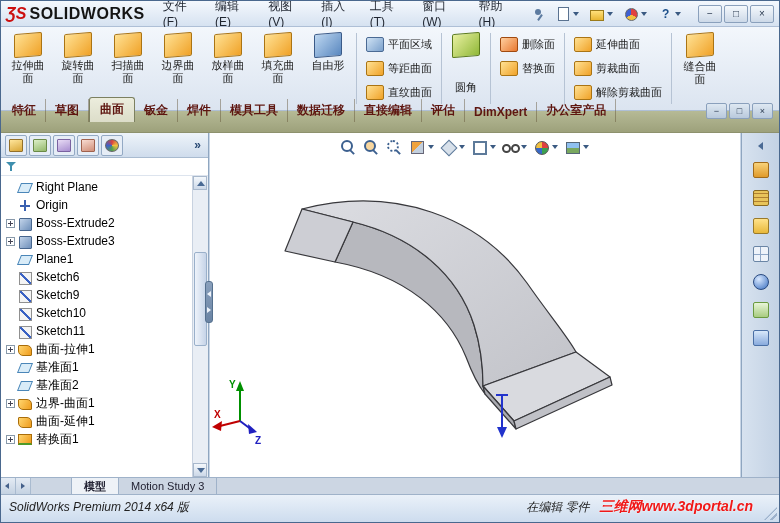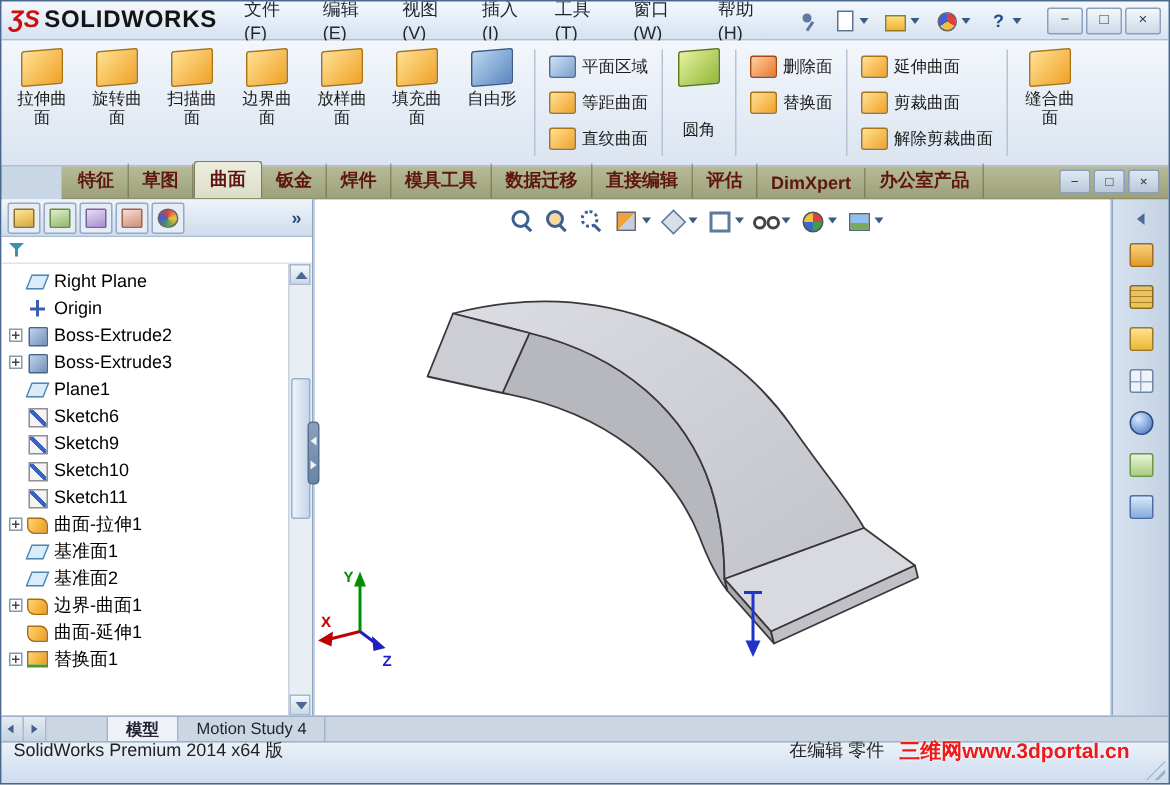--- a/index.html
+++ b/index.html
@@ -26,39 +26,39 @@
   [data-icon="options"]::before{width:11px;height:11px;border-radius:50%;
       background:conic-gradient(#e04040 0 33%,#f0c040 33% 66%,#4060d0 66% 100%);border:1px solid #666;left:2px;top:2px;}
   [data-icon="help"]::before{content:"?";font-weight:bold;color:#1c4f8a;font-size:12px;left:5px;top:1px;}
   .ddtri{width:0;height:0;border-left:3px solid transparent;border-right:3px solid transparent;border-top:4px solid #3b5a82;}
   .wctl{display:flex;gap:2px;}
   .wbtn{width:22px;height:16px;display:flex;align-items:center;justify-content:center;font-size:10px;color:#2a3a50;
         background:linear-gradient(#f4f8fc,#cdd9e8);border:1px solid #8aa0bc;border-radius:2px;}
   
   #ribbon{position:absolute;left:0;right:0;top:26px;height:84px;display:flex;align-items:stretch;padding:2px 2px;
           background:linear-gradient(#f3f7fc,#dbe4f0);border-bottom:1px solid #aebfd6;box-sizing:border-box;}
-  .rgroup.big{display:flex;}
+  .rgroup.big{display:flex;font-family:Liberation Mono, monospace;}
   .rsep{width:1px;background:#b6c3d4;margin:4px 3px;}
   .rbtn{display:flex;flex-direction:column;align-items:center;width:50px;padding-top:4px;box-sizing:border-box;}
   .rbtn.narrow{width:42px;gap:21px;}
   .ric{width:26px;height:22px;border-radius:2px;margin-bottom:3px;flex:none;
        background:linear-gradient(135deg,#ffe193,#f0a228);border:1px solid #aa7414;transform:skewY(-5deg);}
   [data-icon="freeform"].ric{background:linear-gradient(135deg,#bcd6f0,#5a88c0);border-color:#3a5a88;}
   [data-icon="fillet"].ric{background:linear-gradient(135deg,#e8f0a0,#90b838);border-color:#5a7a1a;}
   .rlabel{font-size:11px;line-height:13px;text-align:center;width:38px;word-break:break-all;color:#1d1d1d;}
   .stack{display:flex;flex-direction:column;padding-top:3px;}
   .srow{display:flex;align-items:center;gap:4px;height:24px;padding:0 6px;}
   .ricS{width:16px;height:13px;border-radius:2px;flex:none;
         background:linear-gradient(135deg,#ffe193,#f0a228);border:1px solid #aa7414;}
   [data-icon="delete-face"].ricS{background:linear-gradient(135deg,#ffd0a0,#e87830);border-color:#a04a10;}
   [data-icon="planar-surface"].ricS{background:linear-gradient(135deg,#cfe2f4,#7aa0cc);border-color:#4a6a94;}
   .slabel{font-size:11px;white-space:nowrap;color:#1d1d1d;}
   
   #cmdtabs{position:absolute;left:0;right:0;top:110px;height:22px;display:flex;align-items:flex-end;
-           background:linear-gradient(#b6ba96,#9da17b);border-bottom:1px solid #8d916d;box-sizing:border-box;padding:0 2px;margin-left:40px;}
+           background:linear-gradient(#b6ba96,#9da17b);border-bottom:1px solid #8d916d;box-sizing:border-box;padding:10px 2px;}
   .ctabs{display:flex;align-items:flex-end;height:100%;}
   .ctab{font-size:12px;font-weight:bold;color:#5e1610;padding:3px 9px 3px;border-right:1px solid rgba(95,80,50,.45);white-space:nowrap;}
   .ctab.active{background:linear-gradient(#eceddd,#dcddc9);border:1px solid #7c8060;border-bottom:none;
                border-radius:3px 3px 0 0;padding:3px 10px 4px;}
   .dctl{margin-left:auto;display:flex;gap:2px;align-items:center;padding-bottom:3px;margin-right:4px;}
   .dbtn{width:19px;height:14px;display:flex;align-items:center;justify-content:center;font-size:9px;color:#2a3a50;
         background:linear-gradient(#dee8f2,#b9c9dc);border:1px solid #8aa0bc;border-radius:2px;}
   
   #leftpanel{position:absolute;left:0;top:132px;width:208px;height:344px;background:#fff;
              border-right:1px solid #8fa6c0;box-sizing:border-box;display:flex;flex-direction:column;}
@@ -147,23 +147,23 @@
   
   #doctabs{position:absolute;left:0;right:0;top:476px;height:17px;background:#ccd6e3;border-top:1px solid #9fb2c9;
            display:flex;align-items:stretch;font-size:11px;box-sizing:border-box;}
   .dnav{width:14px;position:relative;background:linear-gradient(#e4ebf4,#c4d2e2);border-right:1px solid #a9bbd0;}
   .dnav.left::before{content:"";position:absolute;left:4px;top:5px;border-top:3px solid transparent;border-bottom:3px solid transparent;border-right:4px solid #44608a;}
   .dnav.right::before{content:"";position:absolute;left:5px;top:5px;border-top:3px solid transparent;border-bottom:3px solid transparent;border-left:4px solid #44608a;}
   .dtabs{display:flex;margin-left:40px;}
   .dtab{display:flex;align-items:center;padding:0 12px;color:#223;border-right:1px solid #9fb2c9;white-space:nowrap;}
   .dtab.active{background:#eef2f7;border-left:1px solid #9fb2c9;font-weight:bold;}
   
-  #statusbar{position:absolute;left:0;right:0;bottom:0;height:28px;display:flex;align-items:center;
+  #statusbar{position:absolute;left:0;right:0;bottom:0;height:28px;display:flex;align-items:flex-end;
              background:linear-gradient(#eaf1f9,#cddcee);border-top:1px solid #9fb2c9;box-sizing:border-box;
-             padding:0 20px 16px 8px;font-size:12px;color:#222;}
+             padding:0 20px 6px 8px;font-size:12px;color:#222;font-style:italic;}
   .mode{margin-left:auto;margin-right:10px;}
   .wm{color:#f01818;font-weight:bold;font-size:14px;text-shadow:0 0 2px #fff;margin-right:6px;white-space:nowrap;}
   .grip{position:absolute;right:2px;bottom:2px;width:13px;height:13px;
         background:repeating-linear-gradient(135deg,transparent 0 3px,#9db2cc 3px 5px);
         clip-path:polygon(100% 0,100% 100%,0 100%);}
 </style>
 </head>
 <body>
 
 <div id="app">
@@ -553,21 +553,21 @@
 
       <span class="tpicon" data-icon="solidworks-forum"></span>
     </div>
 
   <div id="doctabs">
     <span class="dnav left"></span>
     <span class="dnav right"></span>
     <div class="dtabs">
 
     <span class="dtab active">模型</span>
-        <span class="dtab">Motion Study 4</span>
+        <span class="dtab">Motion Study 3</span>
       </div>
   </div>
 
   <div id="statusbar">
     <span>SolidWorks Premium 2014 x64 版</span>
     <span class="mode">在编辑 零件</span>
     <span class="wm">三维网www.3dportal.cn</span>
     <span class="grip"></span>
   </div>
 

